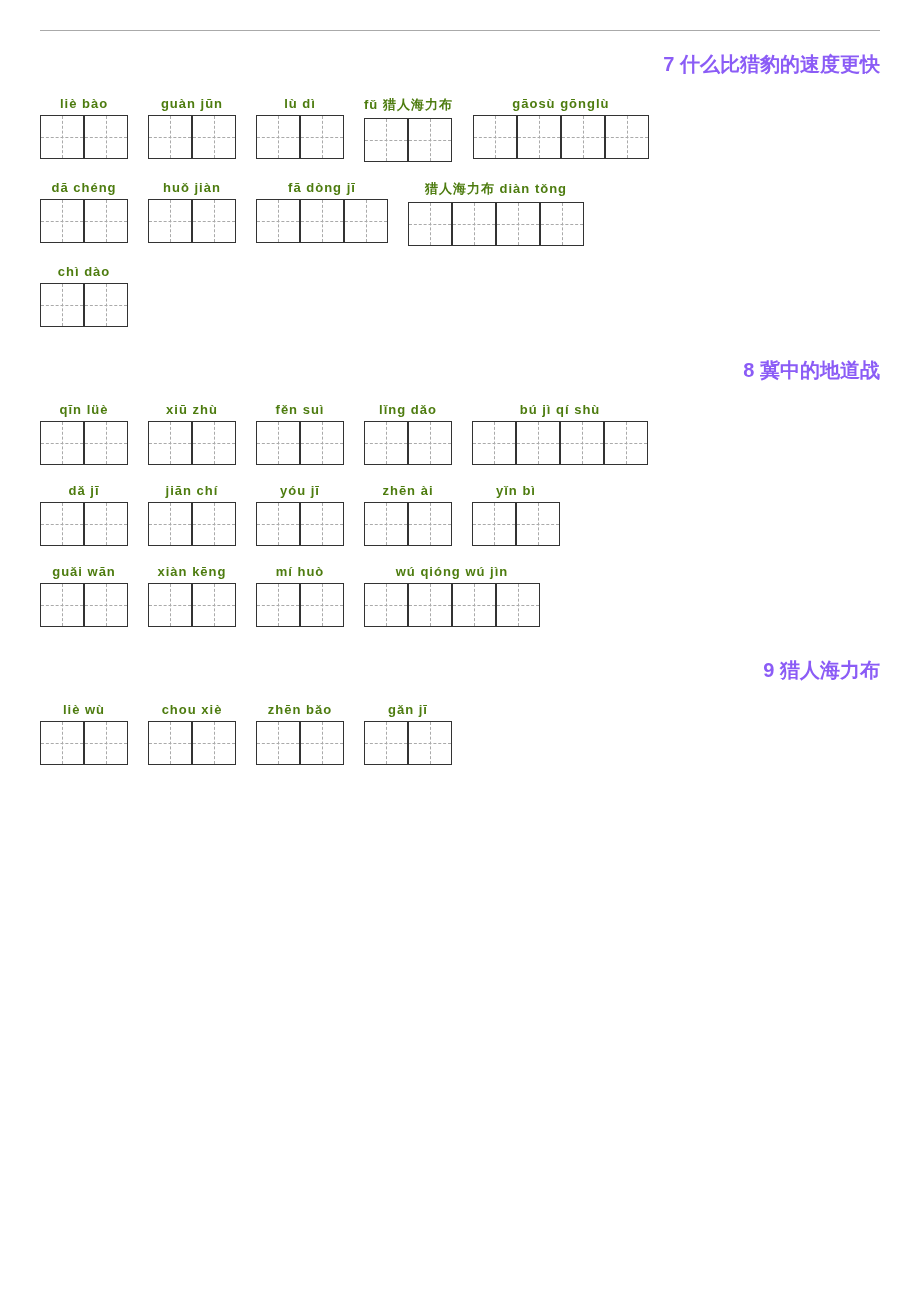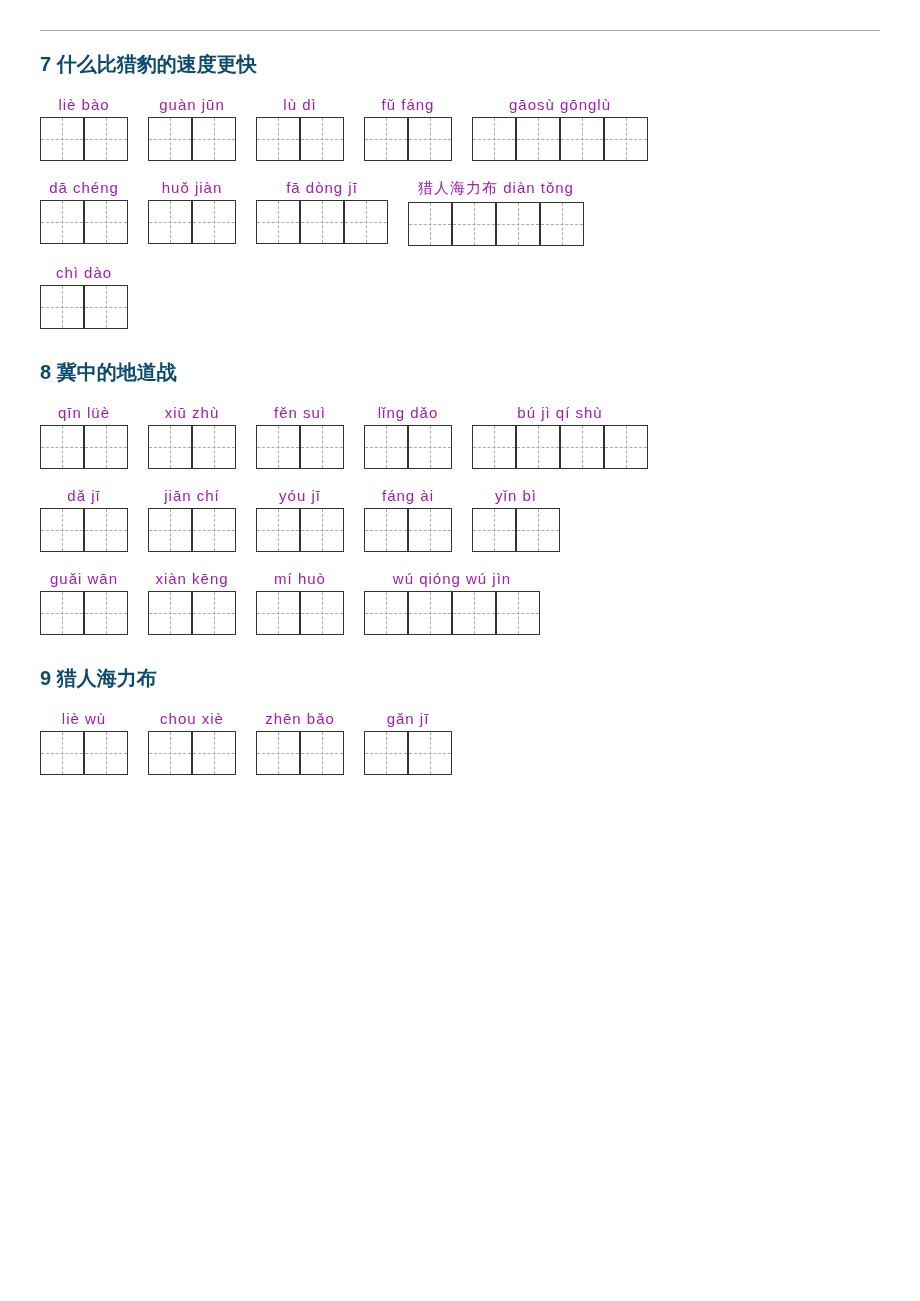--- a/index.html
+++ b/index.html
@@ -12,44 +12,45 @@
     }
     .top-divider {
       border: none;
       border-top: 1px solid #aaa;
       margin-bottom: 20px;
     }
     .section {
       margin-bottom: 30px;
     }
     .section-title {
-      text-align: left;
-      color: #0c4a6e;
+      text-align: right;
+      color: #8b5cf6;
       font-size: 20px;
       font-weight: bold;
       margin-bottom: 18px;
     }
     .word-row {
       display: flex;
       flex-wrap: wrap;
       align-items: flex-start;
       gap: 10px 20px;
       margin-bottom: 18px;
     }
     .word-group {
       display: flex;
       flex-direction: column;
       align-items: center;
     }
     .pinyin {
-      font-size: 15px;
-      color: #a21caf;
+      font-size: 13px;
+      color: #4d7c0f;
       margin-bottom: 4px;
       white-space: nowrap;
       letter-spacing: 1px;
+      font-weight: bold;
     }
     .char-boxes {
       display: flex;
       flex-direction: row;
       gap: 0;
     }
     .char-box {
       width: 44px;
       height: 44px;
       border: 1px solid #333;
@@ -99,21 +100,21 @@
           </div>
         </div>
         <div class="word-group">
           <div class="pinyin">lù dì</div>
           <div class="char-boxes">
             <div class="char-box"></div>
             <div class="char-box"></div>
           </div>
         </div>
         <div class="word-group">
-          <div class="pinyin">fǔ fáng</div>
+          <div class="pinyin">fǔ 猎人海力布</div>
           <div class="char-boxes">
             <div class="char-box"></div>
             <div class="char-box"></div>
           </div>
         </div>
         <div class="word-group">
           <div class="pinyin">gāosù gōnglù</div>
           <div class="char-boxes">
             <div class="char-box"></div>
             <div class="char-box"></div>
@@ -222,21 +223,21 @@
           </div>
         </div>
         <div class="word-group">
           <div class="pinyin">yóu jī</div>
           <div class="char-boxes">
             <div class="char-box"></div>
             <div class="char-box"></div>
           </div>
         </div>
         <div class="word-group">
-          <div class="pinyin">fáng ài</div>
+          <div class="pinyin">zhēn ài</div>
           <div class="char-boxes">
             <div class="char-box"></div>
             <div class="char-box"></div>
           </div>
         </div>
         <div class="word-group">
           <div class="pinyin">yǐn bì</div>
           <div class="char-boxes">
             <div class="char-box"></div>
             <div class="char-box"></div>

